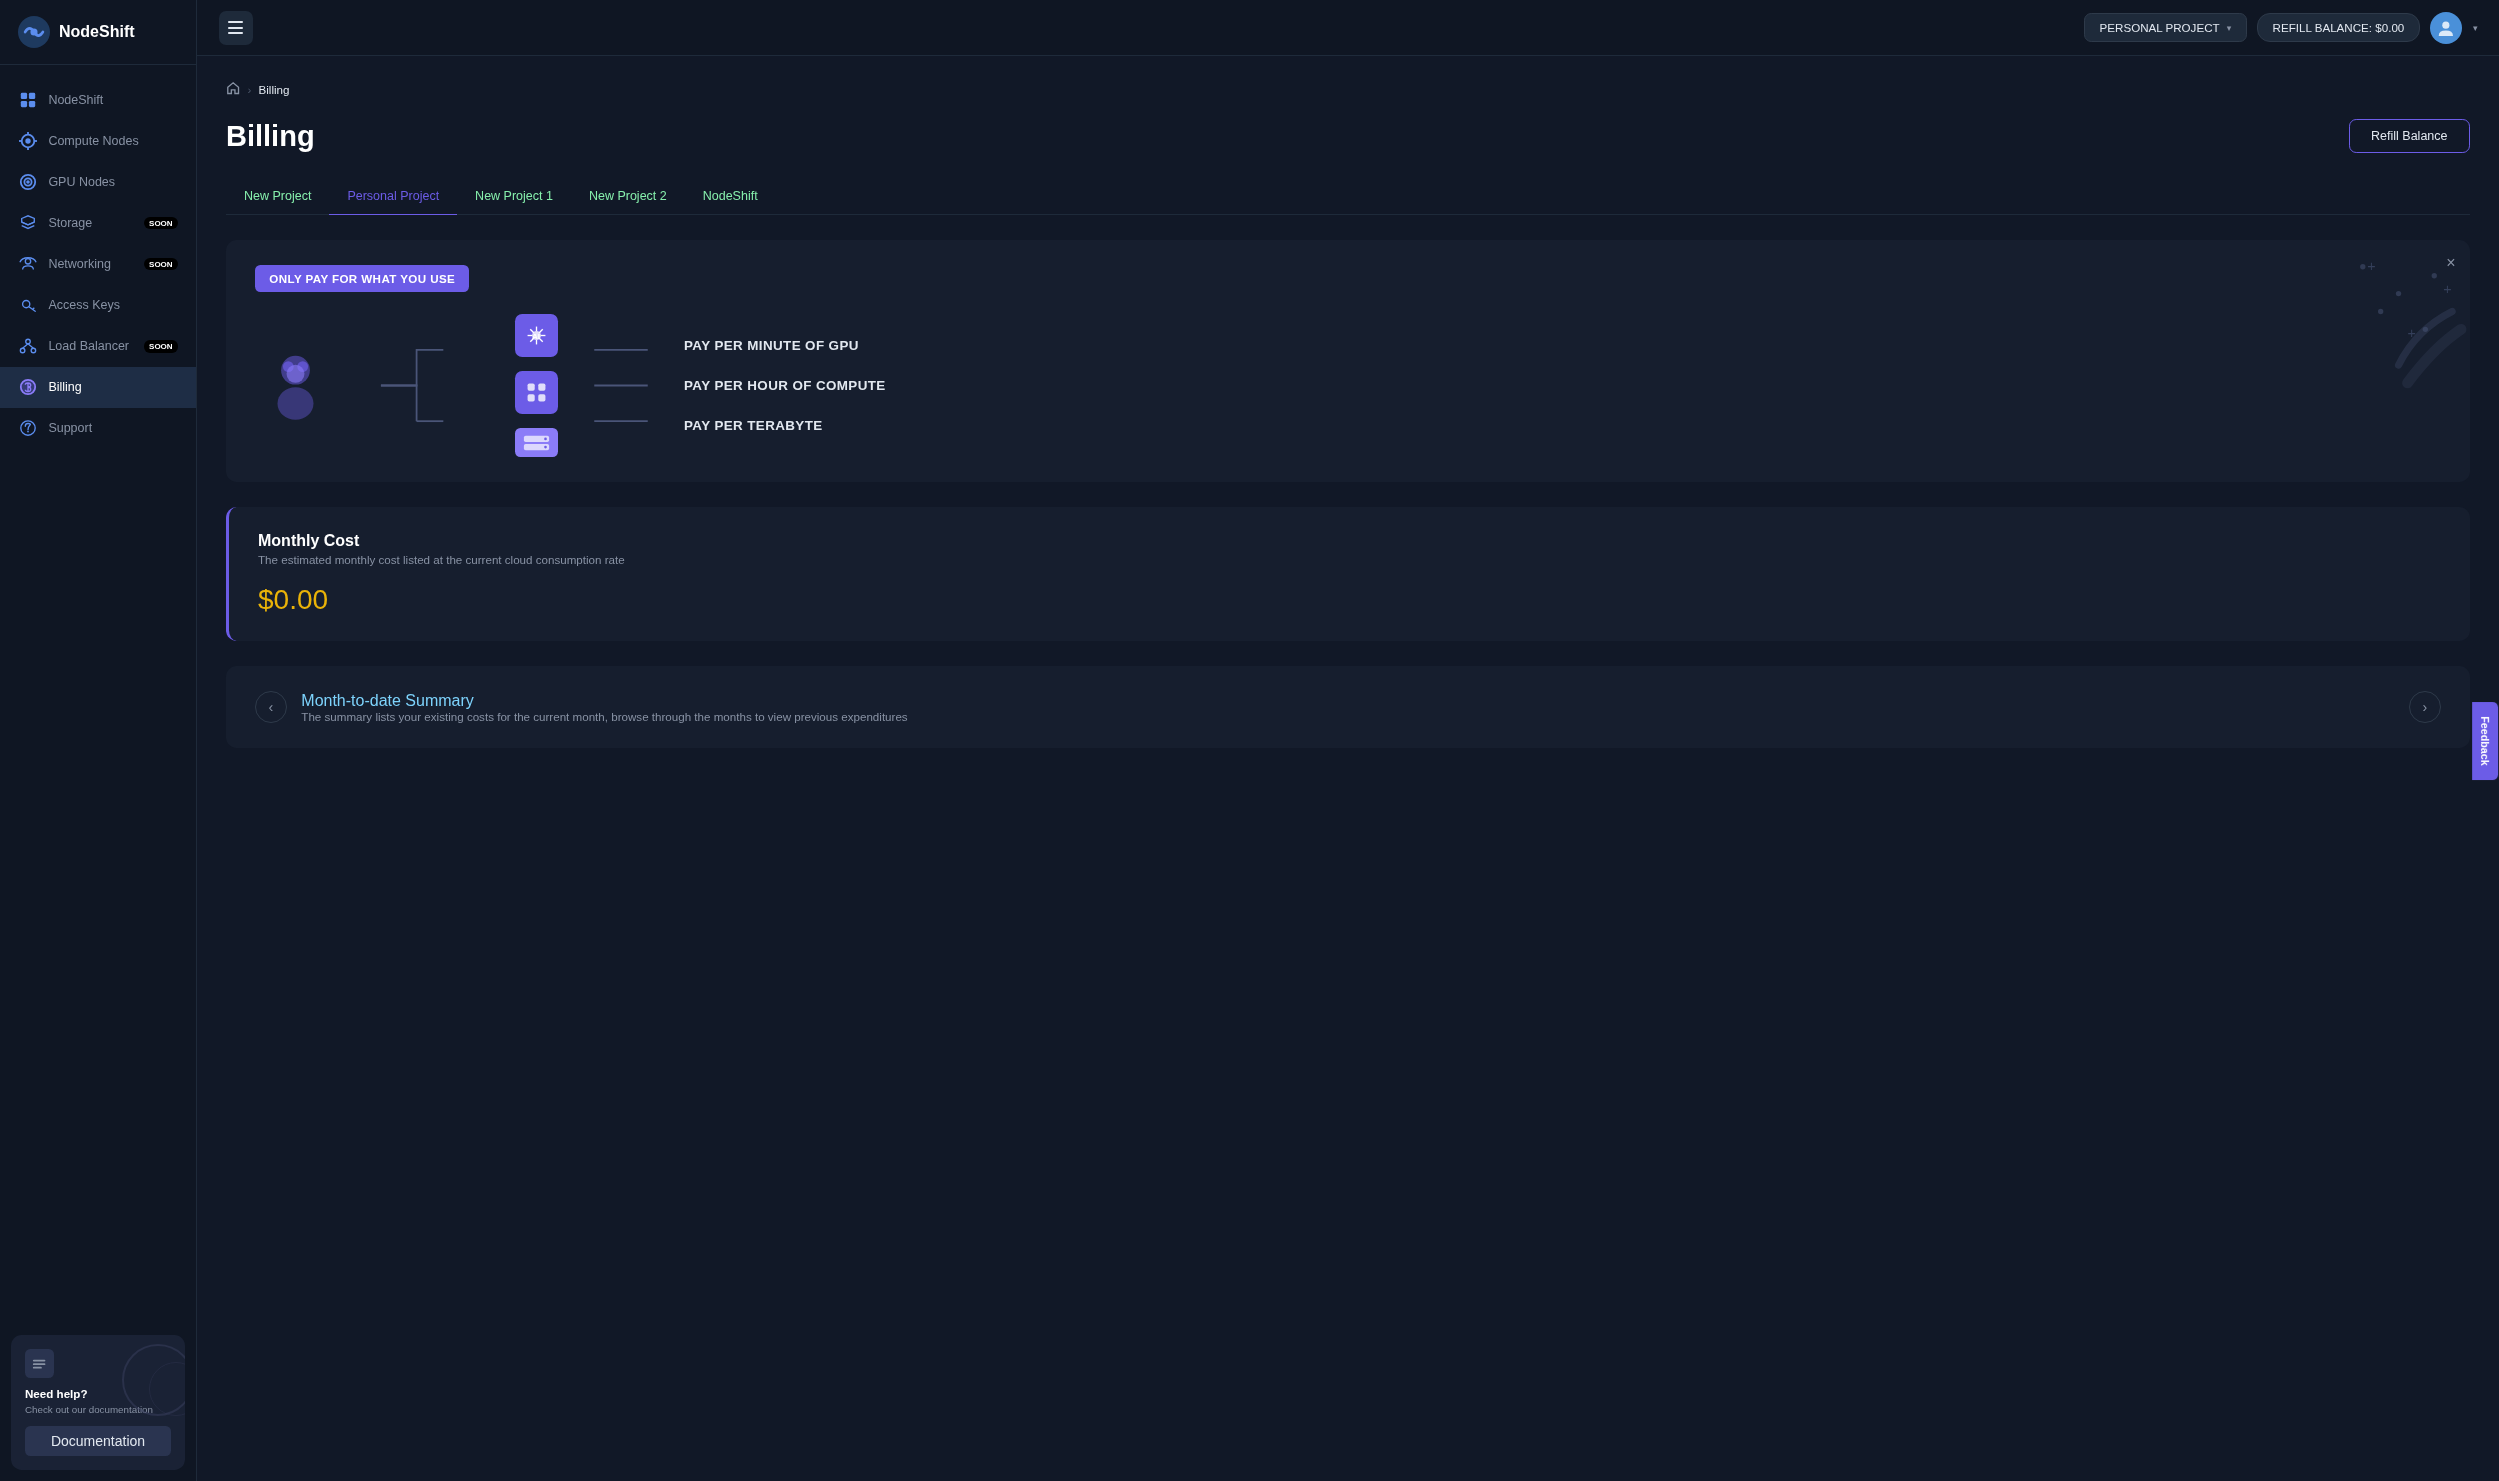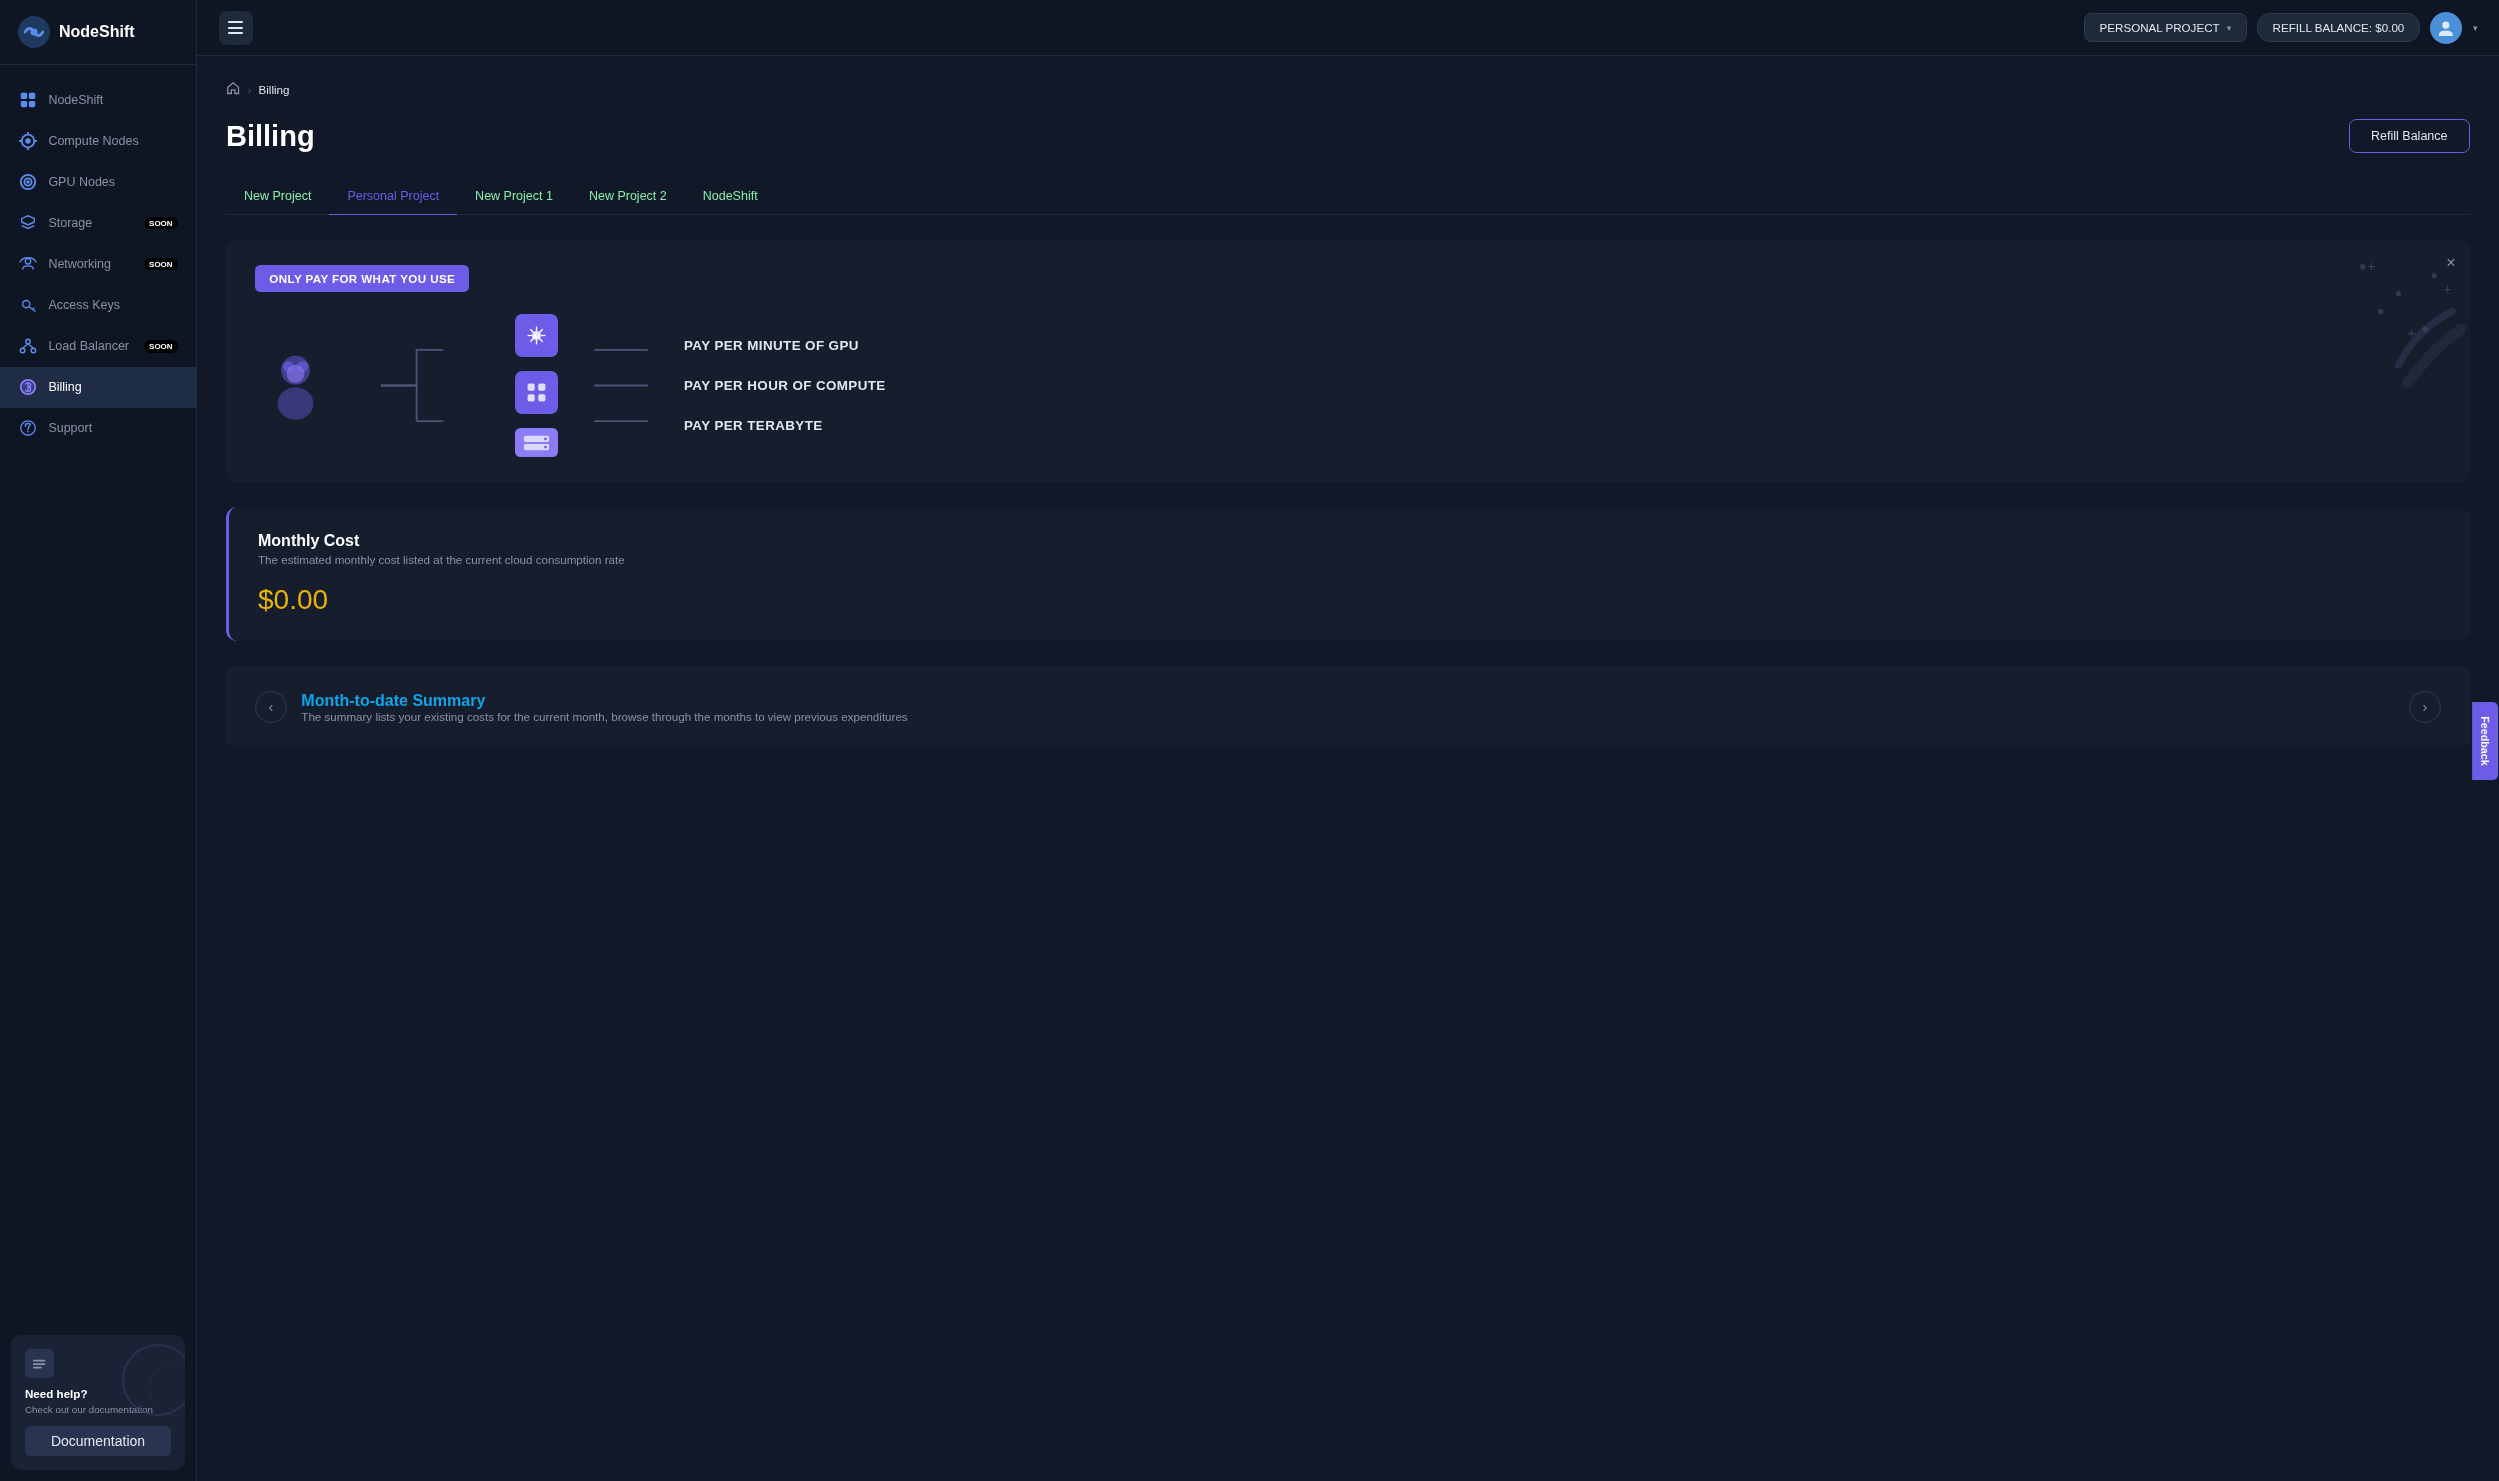--- a/index.html
+++ b/index.html
@@ -342,22 +342,22 @@
     
     .month-summary-card {
       background: #161e2e;
       border-radius: 10.7px;
       padding: 25px 29px;
       margin-bottom: 25px;
       position: relative;
     }
     .month-summary-title {
       font-size: 16px;
-      font-weight: 700;
-      color: #0ea5e9;
+      font-weight: 400;
+      color: #7dd3fc;
     }
     .month-summary-desc {
       font-size: 11.6px;
       color: #8892a4;
     }
     .nav-arrow {
       background: transparent;
       border: 0.9px solid #2e3a4a;
       color: #8892a4;
       width: 32px;

